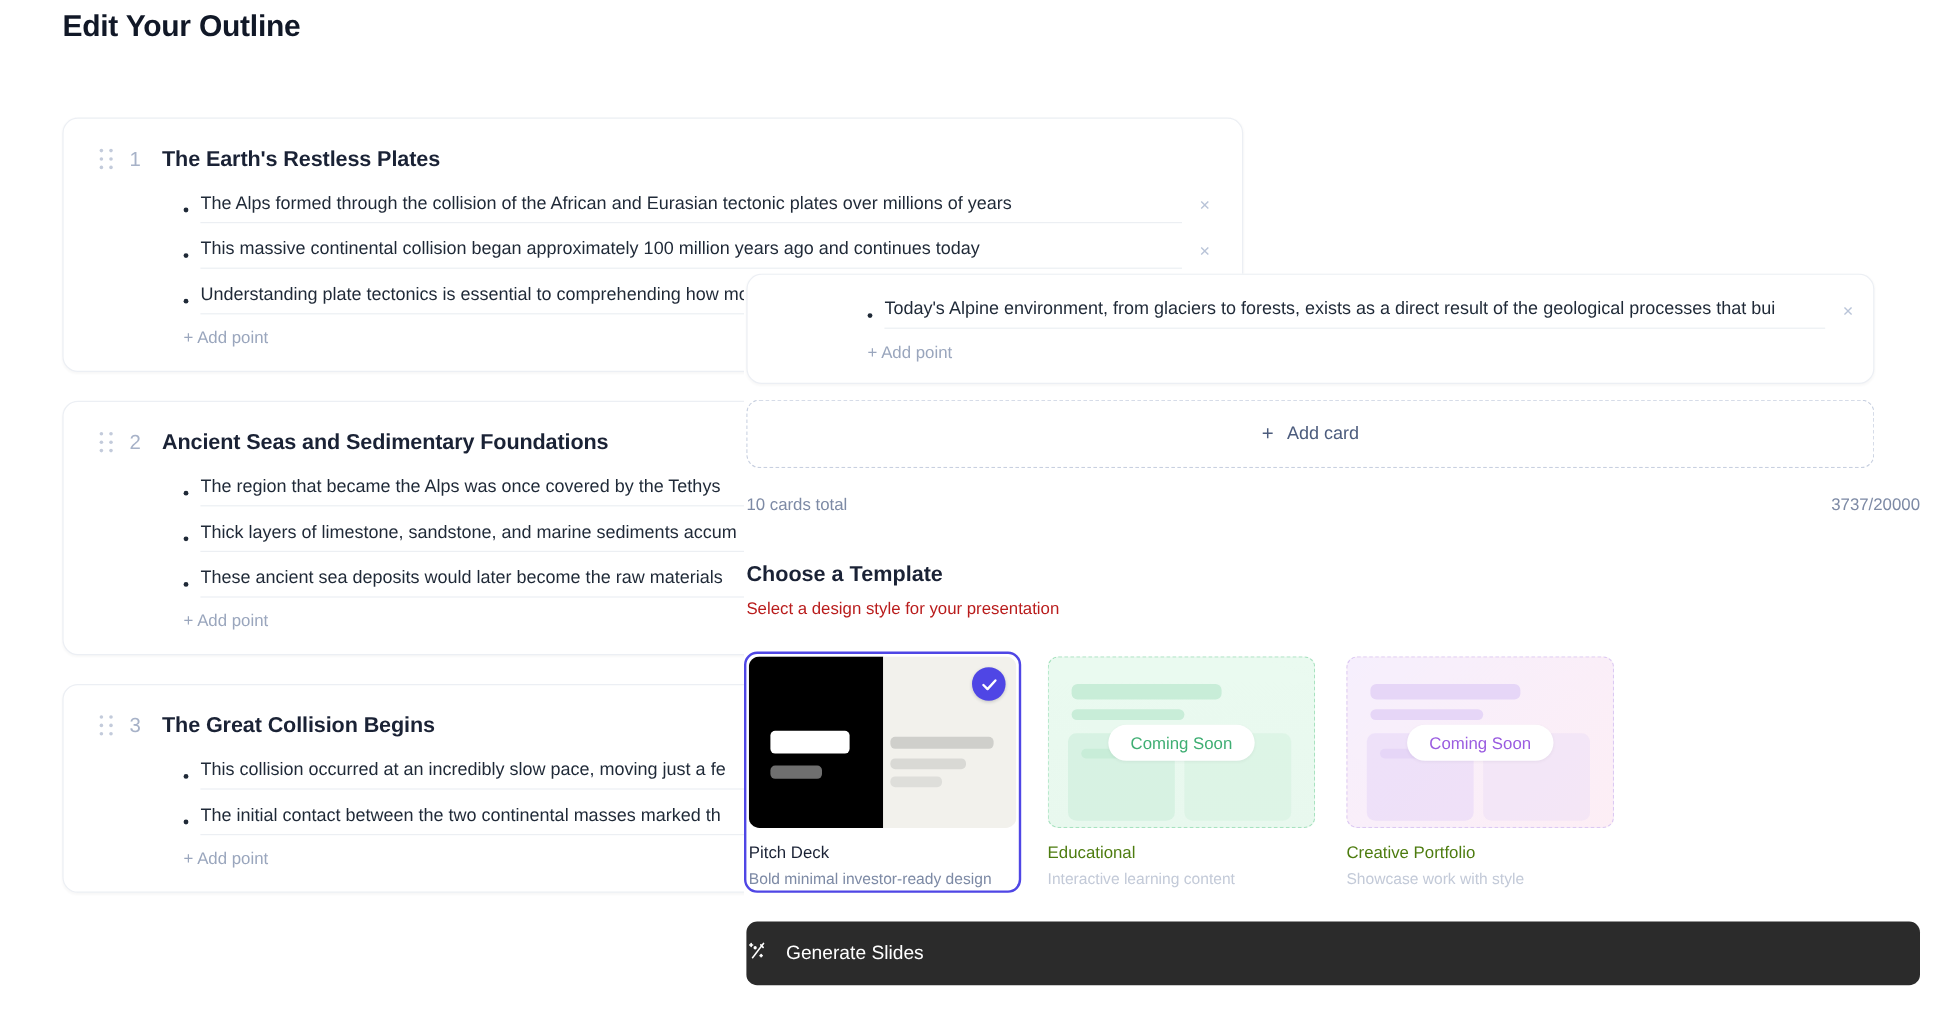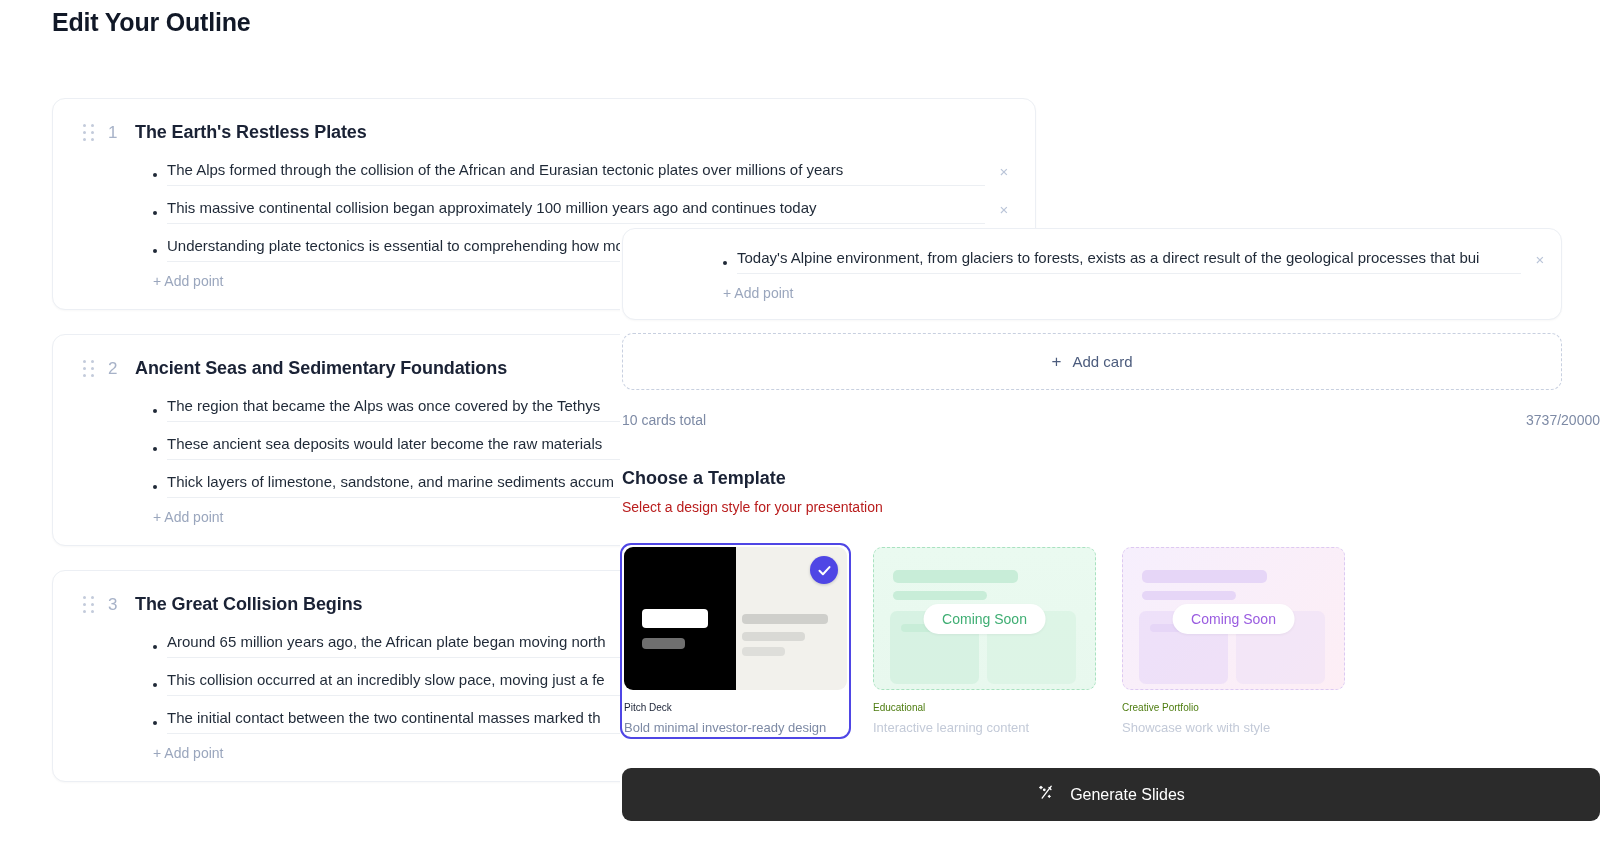--- a/index.html
+++ b/index.html
@@ -151,29 +151,29 @@
   .thumb-soon .s3 { left: 27px; top: 76px; width: 60px; height: 8px; }
   .soon-pill {
     position: absolute; left: 50%; top: 50%; transform: translate(-50%,-50%);
     background: #ffffff; border-radius: 999px;
     padding: 7px 19px; font-size: 14px; white-space: nowrap;
     box-shadow: 0 1px 3px rgba(16,24,40,0.05);
   }
   .thumb-edu .soon-pill { color: #3fae73; }
   .thumb-cre .soon-pill { color: #9a5ce0; }
 
-  .tpl-name { font-size: 10px; color: #1a2235; margin-top: 12px; }
+  .tpl-name { font-size: 14px; color: #1a2235; margin-top: 12px; }
   .tpl-desc { font-size: 13px; color: #7d8aa5; margin-top: 7px; }
   .tpl-card.disabled .tpl-name { color: #4d7c0f; }
   .tpl-card.disabled .tpl-desc { color: #c3cad8; }
 
   .generate-btn {
     position: absolute; left: 2px; top: 540px; width: 978px; height: 53px;
     background: #2b2b2b; border-radius: 9px;
-    display: flex; align-items: center; justify-content: center; gap: 14px;
+    display: flex; align-items: center; justify-content: flex-start; gap: 14px;
     color: #ffffff; font-size: 16px; cursor: pointer; border: none;
     font-family: "Liberation Sans", sans-serif;
   }
 </style>
 </head>
 <body>
 
 <div class="root">
 
   <div class="page-head">
@@ -228,48 +228,44 @@
         <span class="card-num">2</span>
         <span class="card-title">Ancient Seas and Sedimentary Foundations</span>
       </div>
       <div class="points">
         <div class="point-row">
           <span class="bullet"></span>
           <div class="point-input">The region that became the Alps was once covered by the Tethys</div>
         </div>
         <div class="point-row">
           <span class="bullet"></span>
+          <div class="point-input">Thick layers of limestone, sandstone, and marine sediments accum</div>
+        </div>
+        <div class="point-row">
+          <span class="bullet"></span>
           <div class="point-input">These ancient sea deposits would later become the raw materials</div>
-        </div>
-        <div class="point-row">
-          <span class="bullet"></span>
-          <div class="point-input">Thick layers of limestone, sandstone, and marine sediments accum</div>
         </div>
       </div>
       <div class="add-point">+ Add point</div>
     </div>
 
     <div class="outline-card">
       <div class="card-head">
         <span class="drag-handle">
           <i></i>
             <i></i>
             <i></i>
             <i></i>
             <i></i>
             <i></i>
         </span>
         <span class="card-num">3</span>
         <span class="card-title">The Great Collision Begins</span>
       </div>
       <div class="points">
-        <div class="point-row">
-          <span class="bullet"></span>
-          <div class="point-input">Around 65 million years ago, the African plate began moving north</div>
-        </div>
         <div class="point-row">
           <span class="bullet"></span>
           <div class="point-input">This collision occurred at an incredibly slow pace, moving just a fe</div>
         </div>
         <div class="point-row">
           <span class="bullet"></span>
           <div class="point-input">The initial contact between the two continental masses marked th</div>
         </div>
       </div>
       <div class="add-point">+ Add point</div>

